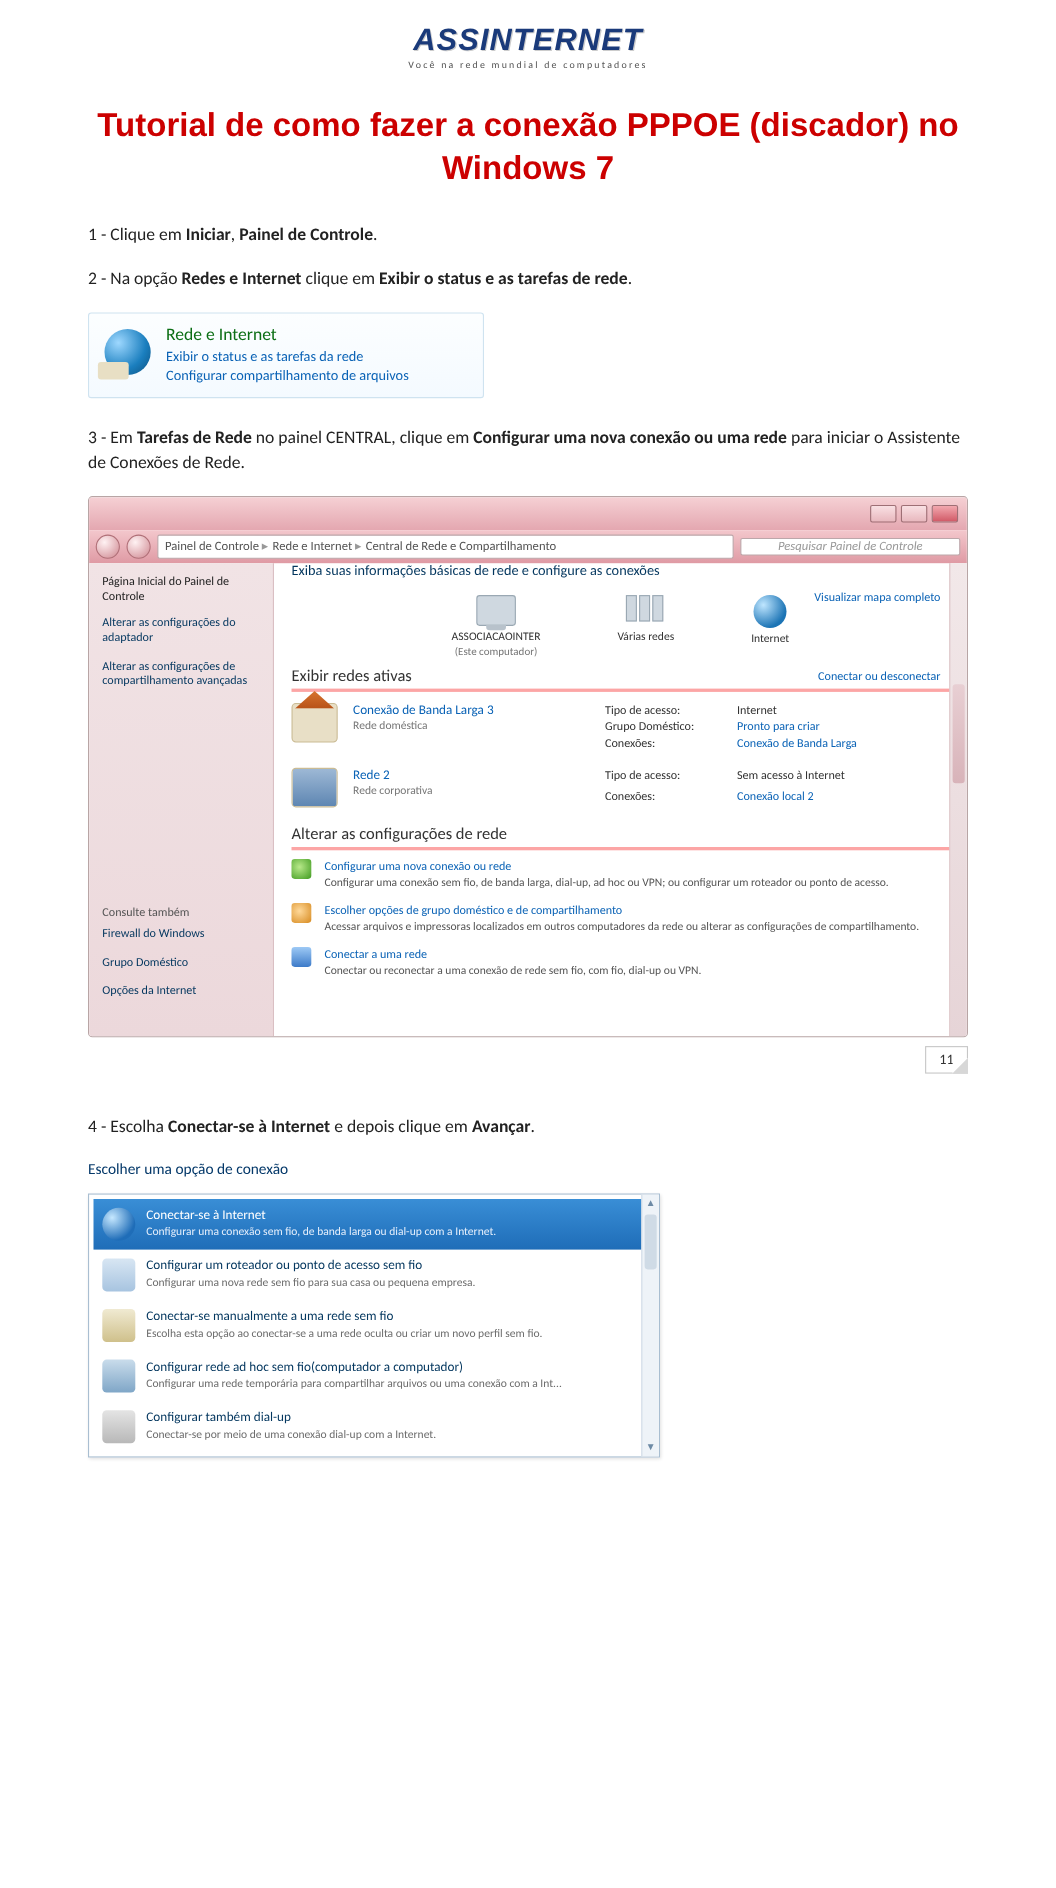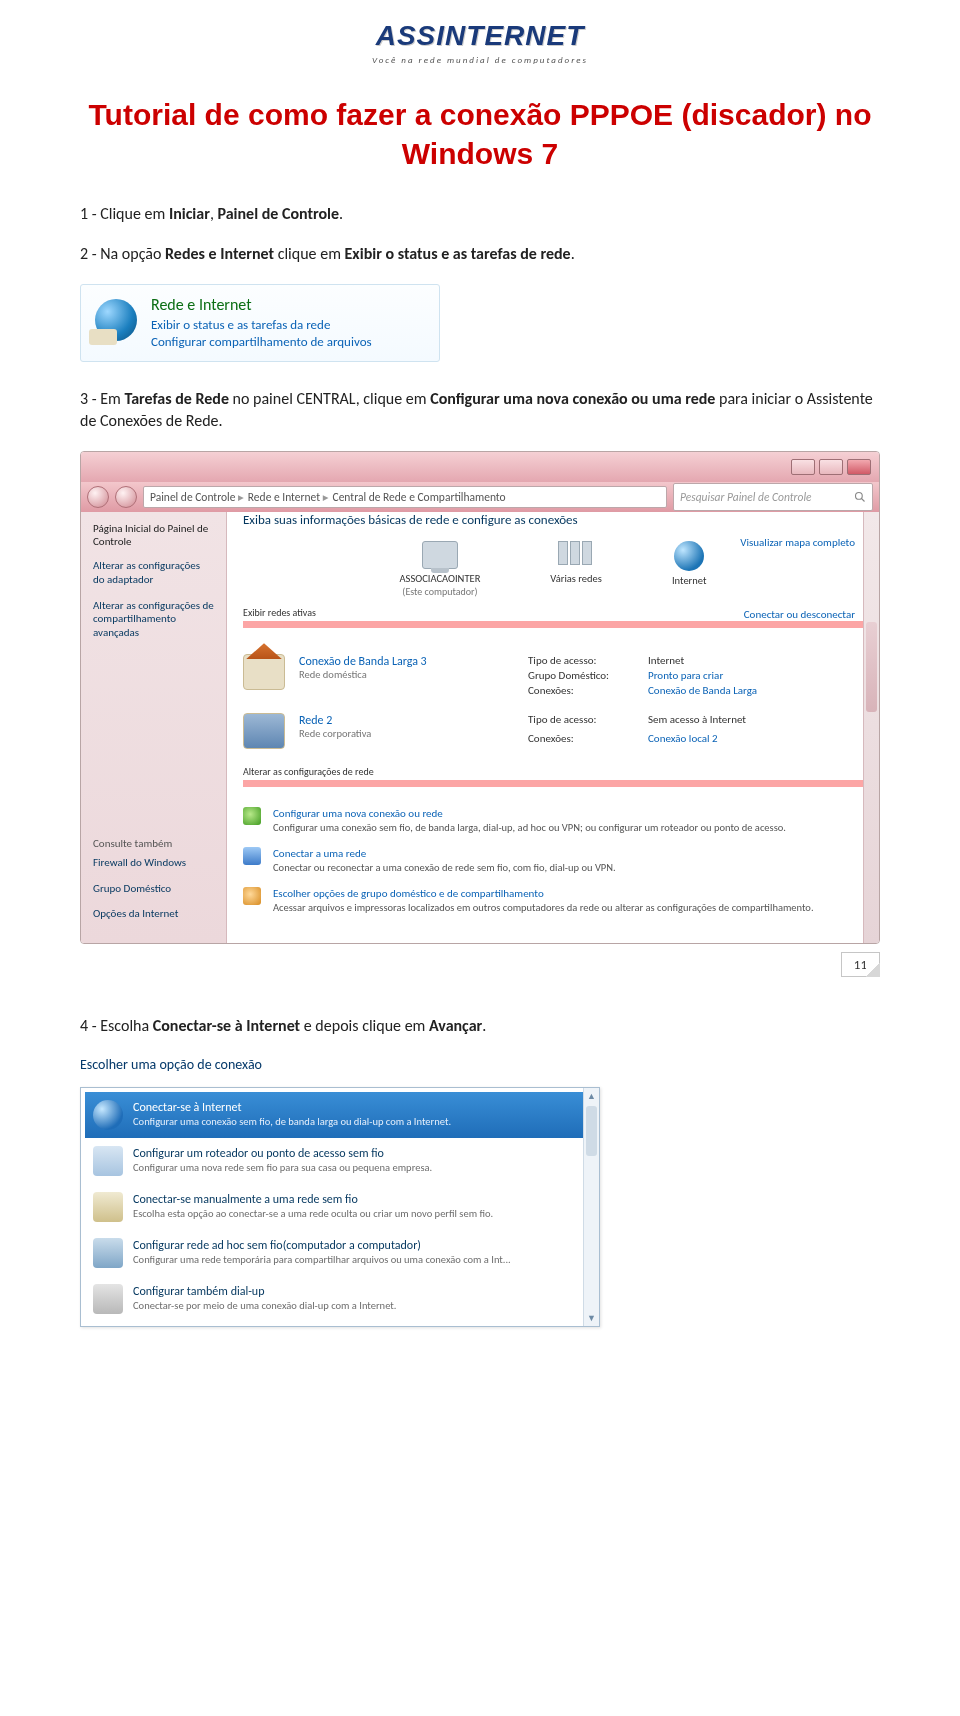--- a/index.html
+++ b/index.html
@@ -19,21 +19,20 @@
     font-weight: bold;
     font-style: italic;
     letter-spacing: 1px;
     color: #1a3a7a;
     text-shadow: 1px 1px 0 #ccc;
   }
   .logo-sub {
     font-size: 9px;
     letter-spacing: 2px;
     color: #555;
-    font-style: italic;
     margin-top: 2px;
   }
   h1.title {
     color: #cc0000;
     font-family: Verdana, Arial, sans-serif;
     font-weight: 700;
     font-size: 30px;
     text-align: center;
     line-height: 1.3;
     margin: 10px 0 30px;
@@ -83,43 +82,43 @@
   .winbtn{width:24px;height:16px;border:1px solid #9e6f75;border-radius:2px;background:linear-gradient(#f9e0e3,#e8b8be);}
   .winbtn.cl{background:linear-gradient(#f2a8af,#d15a67);}
   .ss2-addr{
     height:30px; background:linear-gradient(#f3c7cc,#df9aa4);
     display:flex; align-items:center; gap:6px; padding:0 6px;
   }
   .navbtn{width:22px;height:22px;border-radius:50%;background:radial-gradient(circle at 35% 30%,#fff2f3,#cf8790);border:1px solid #b07078;}
   .addrbar{flex:1;height:22px;background:#fff;border:1px solid #bca7aa;border-radius:2px;display:flex;align-items:center;padding:0 6px;color:#555;gap:4px;}
   .addrbar span::after{content:" ▸ ";color:#999;}
   .addrbar span:last-child::after{content:"";}
-  .srch{width:200px;height:28px;background:#fff;border:1px solid #bca7aa;border-radius:2px;display:flex;align-items:center;padding:0 6px;color:#999;font-style:italic;}
+  .srch{width:200px;height:16px;background:#fff;border:1px solid #bca7aa;border-radius:2px;display:flex;align-items:center;padding:0 6px;color:#999;font-style:italic;flex-direction:column;}
   .srch svg{width:12px;height:12px;margin-left:auto;fill:#888;}
   .ss2-body{display:flex;min-height:430px;}
-  .ss2-side{width:146px;background:linear-gradient(#f1e3e5,#ecd8db);border-right:1px solid #d6b9bd;padding:10px 12px;}
+  .ss2-side{width:168px;background:linear-gradient(#f1e3e5,#ecd8db);border-right:1px solid #d6b9bd;padding:10px 12px;}
   .sidelink{color:#04375f;font-size:11px;margin-bottom:12px;line-height:1.25;cursor:pointer;}
   .sidetitle{color:#222;font-size:11px;margin-bottom:10px;line-height:1.25;}
   .sidegap{height:160px;}
   .sidehdr{color:#555;font-size:11px;margin:25px 0 6px;}
   .ss2-main{flex:1;padding:0 16px 16px;position:relative;}
   .maplink{position:absolute;right:24px;top:24px;color:#0b63b6;font-size:11px;}
   .subhdr{color:#03365e;font-size:13px;margin-bottom:14px;}
   .maprow{display:flex;gap:70px;align-items:flex-start;justify-content:center;margin-bottom:8px;}
   .node{display:flex;flex-direction:column;align-items:center;font-size:10.5px;}
   .node .ico{width:36px;height:28px;background:#cfd8e0;border:1px solid #9aa8b3;border-radius:3px;margin-bottom:4px;position:relative;}
   .node .ico.pc::after{content:"";position:absolute;left:8px;right:8px;bottom:-5px;height:5px;background:#b8c2cb;border-radius:0 0 3px 3px;}
   .node .ico.multi{background:transparent;border:none;display:flex;gap:2px;}
   .node .ico.multi i{width:10px;height:24px;background:#cfd8e0;border:1px solid #9aa8b3;display:block;}
   .node .ico.globe{border-radius:50%;width:30px;height:30px;background:radial-gradient(circle at 30% 30%,#bfe6ff,#1c74b5 70%);border:none;}
   .node .cap{color:#333;text-align:center;line-height:1.2;}
   .node .sub{color:#777;font-size:10px;}
   .dlink{position:absolute;right:24px;color:#0b63b6;font-size:11px;}
   .dlink.top{top:96px;}
-  .linehdr{font-size:10px;color:#333;border-bottom:7px solid #fca5a5;padding-bottom:2px;margin:6px 0 20px;}
+  .linehdr{font-size:15px;color:#333;border-bottom:3px solid #fca5a5;padding-bottom:2px;margin:6px 0 4px;}
   .netrow{display:flex;gap:14px;padding:6px 0 10px;}
   .neticon{width:42px;height:36px;flex:0 0 42px;background:#e8dfc6;border:1px solid #cabb94;border-radius:4px;position:relative;}
   .neticon.house::before{content:"";position:absolute;left:2px;right:2px;top:-12px;height:16px;background:linear-gradient(#d7732f,#b85318);clip-path:polygon(50% 0,100% 100%,0 100%);}
   .neticon.bld{background:linear-gradient(#9db8d5,#5e86b2);}
   .netleft{width:215px;}
   .netleft .nm{color:#0b63b6;font-size:12px;}
   .netleft .tp{color:#777;font-size:10.5px;}
   .netkv{font-size:11px;display:grid;grid-template-columns:110px auto;row-gap:2px;column-gap:10px;align-items:start;}
   .netkv .k{color:#333;}
   .netkv .v{color:#333;}
@@ -287,33 +286,33 @@
       <div class="linehdr">Alterar as configurações de rede</div>
 
       <div class="cfg">
         <div class="cfgic a"></div>
         <div>
           <div class="lbl">Configurar uma nova conexão ou rede</div>
           <div class="dsc">Configurar uma conexão sem fio, de banda larga, dial-up, ad hoc ou VPN; ou configurar um roteador ou ponto de acesso.</div>
         </div>
       </div>
       <div class="cfg">
+        <div class="cfgic c"></div>
+        <div>
+          <div class="lbl">Escolher opções de grupo doméstico e de compartilhamento</div>
+          <div class="dsc">Acessar arquivos e impressoras localizados em outros computadores da rede ou alterar as configurações de compartilhamento.</div>
+        </div>
+      </div>
+      <div class="cfg">
         <div class="cfgic b"></div>
         <div>
           <div class="lbl">Conectar a uma rede</div>
           <div class="dsc">Conectar ou reconectar a uma conexão de rede sem fio, com fio, dial-up ou VPN.</div>
         </div>
       </div>
-      <div class="cfg">
-        <div class="cfgic c"></div>
-        <div>
-          <div class="lbl">Escolher opções de grupo doméstico e de compartilhamento</div>
-          <div class="dsc">Acessar arquivos e impressoras localizados em outros computadores da rede ou alterar as configurações de compartilhamento.</div>
-        </div>
-      </div>
     </div>
   </div>
   <div class="rsb">
       <div class="th"></div>
     </div>
 </div>
 
 <div class="page-tag">11</div>
 <div class="clear"></div>
 

